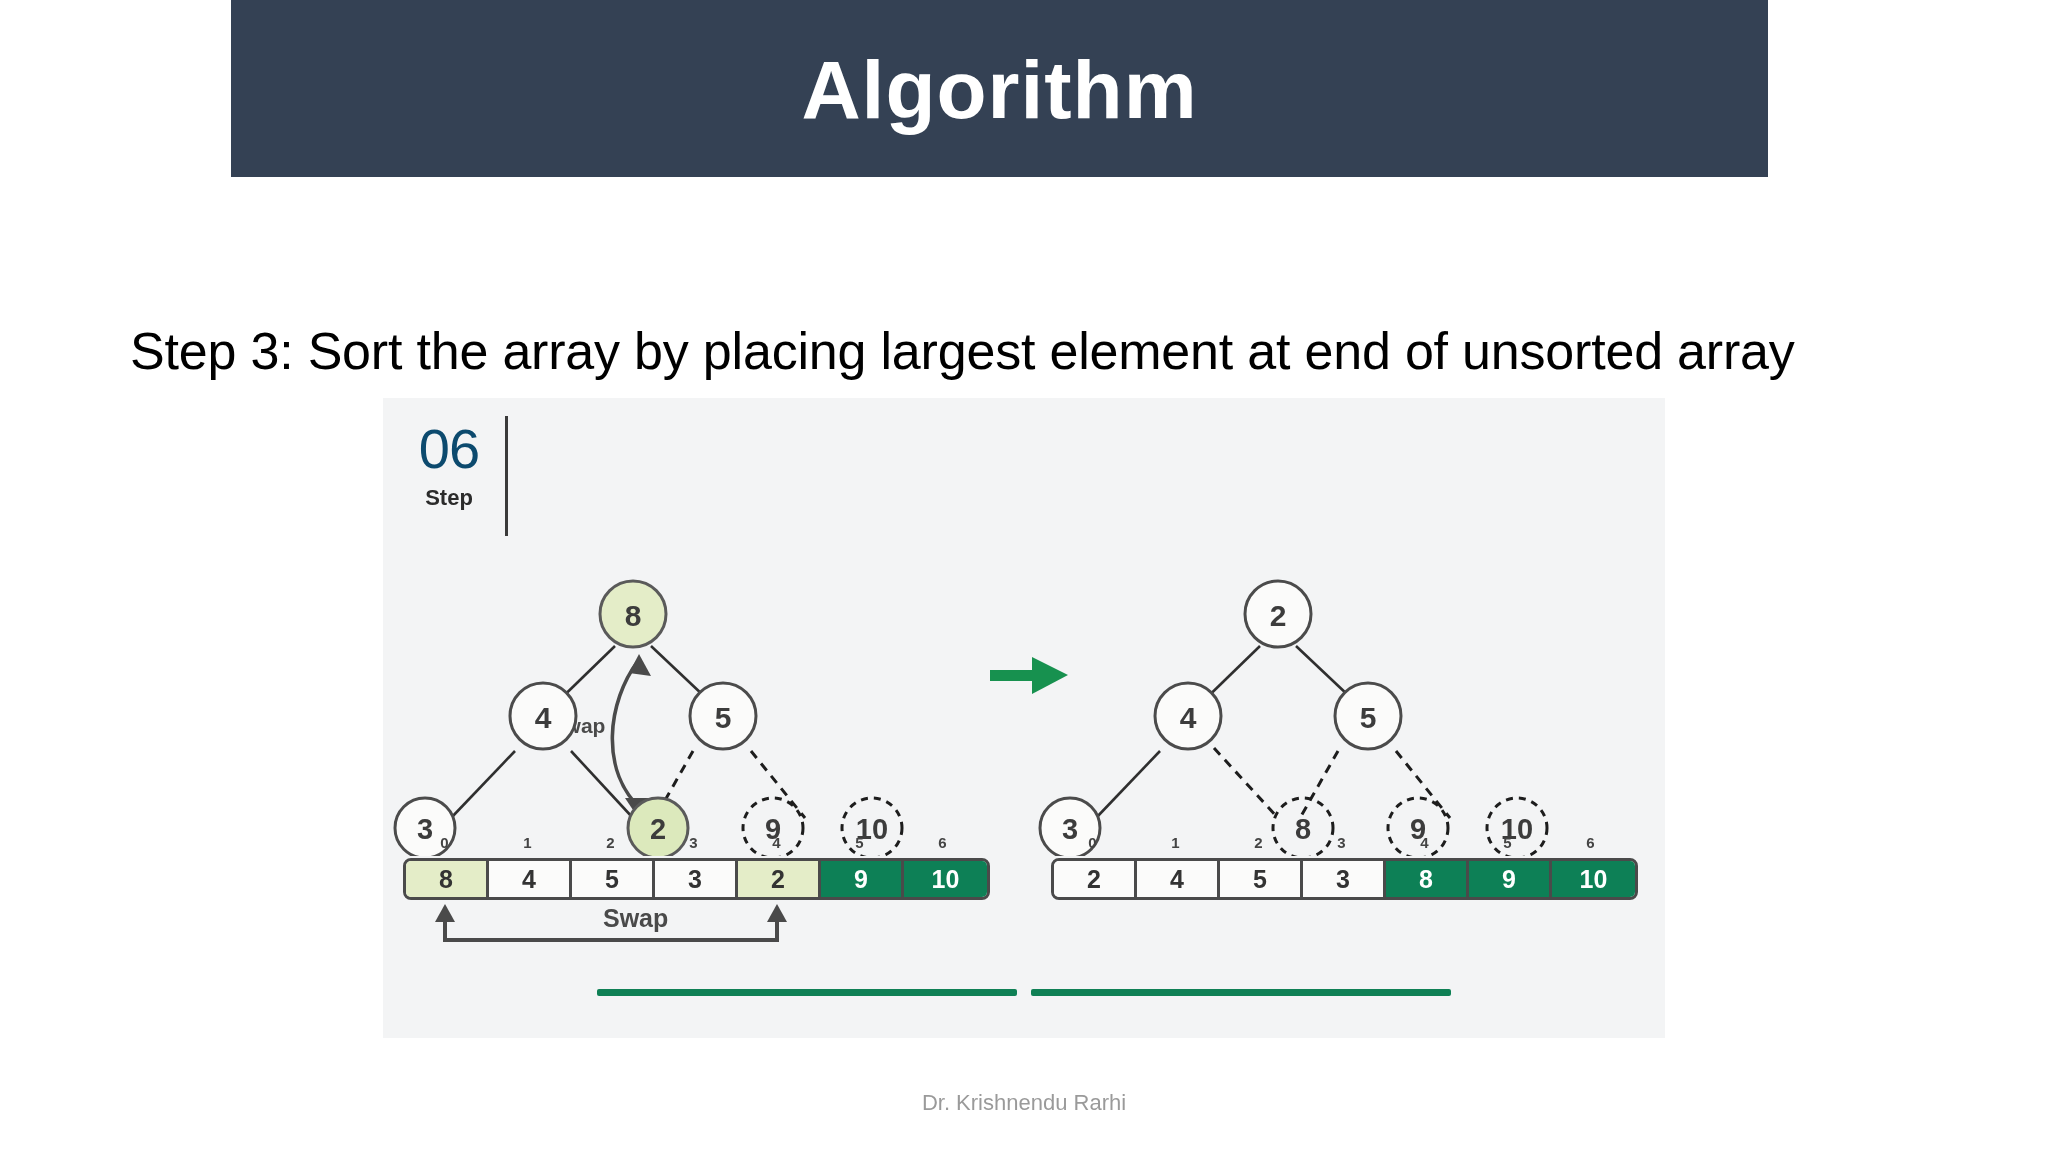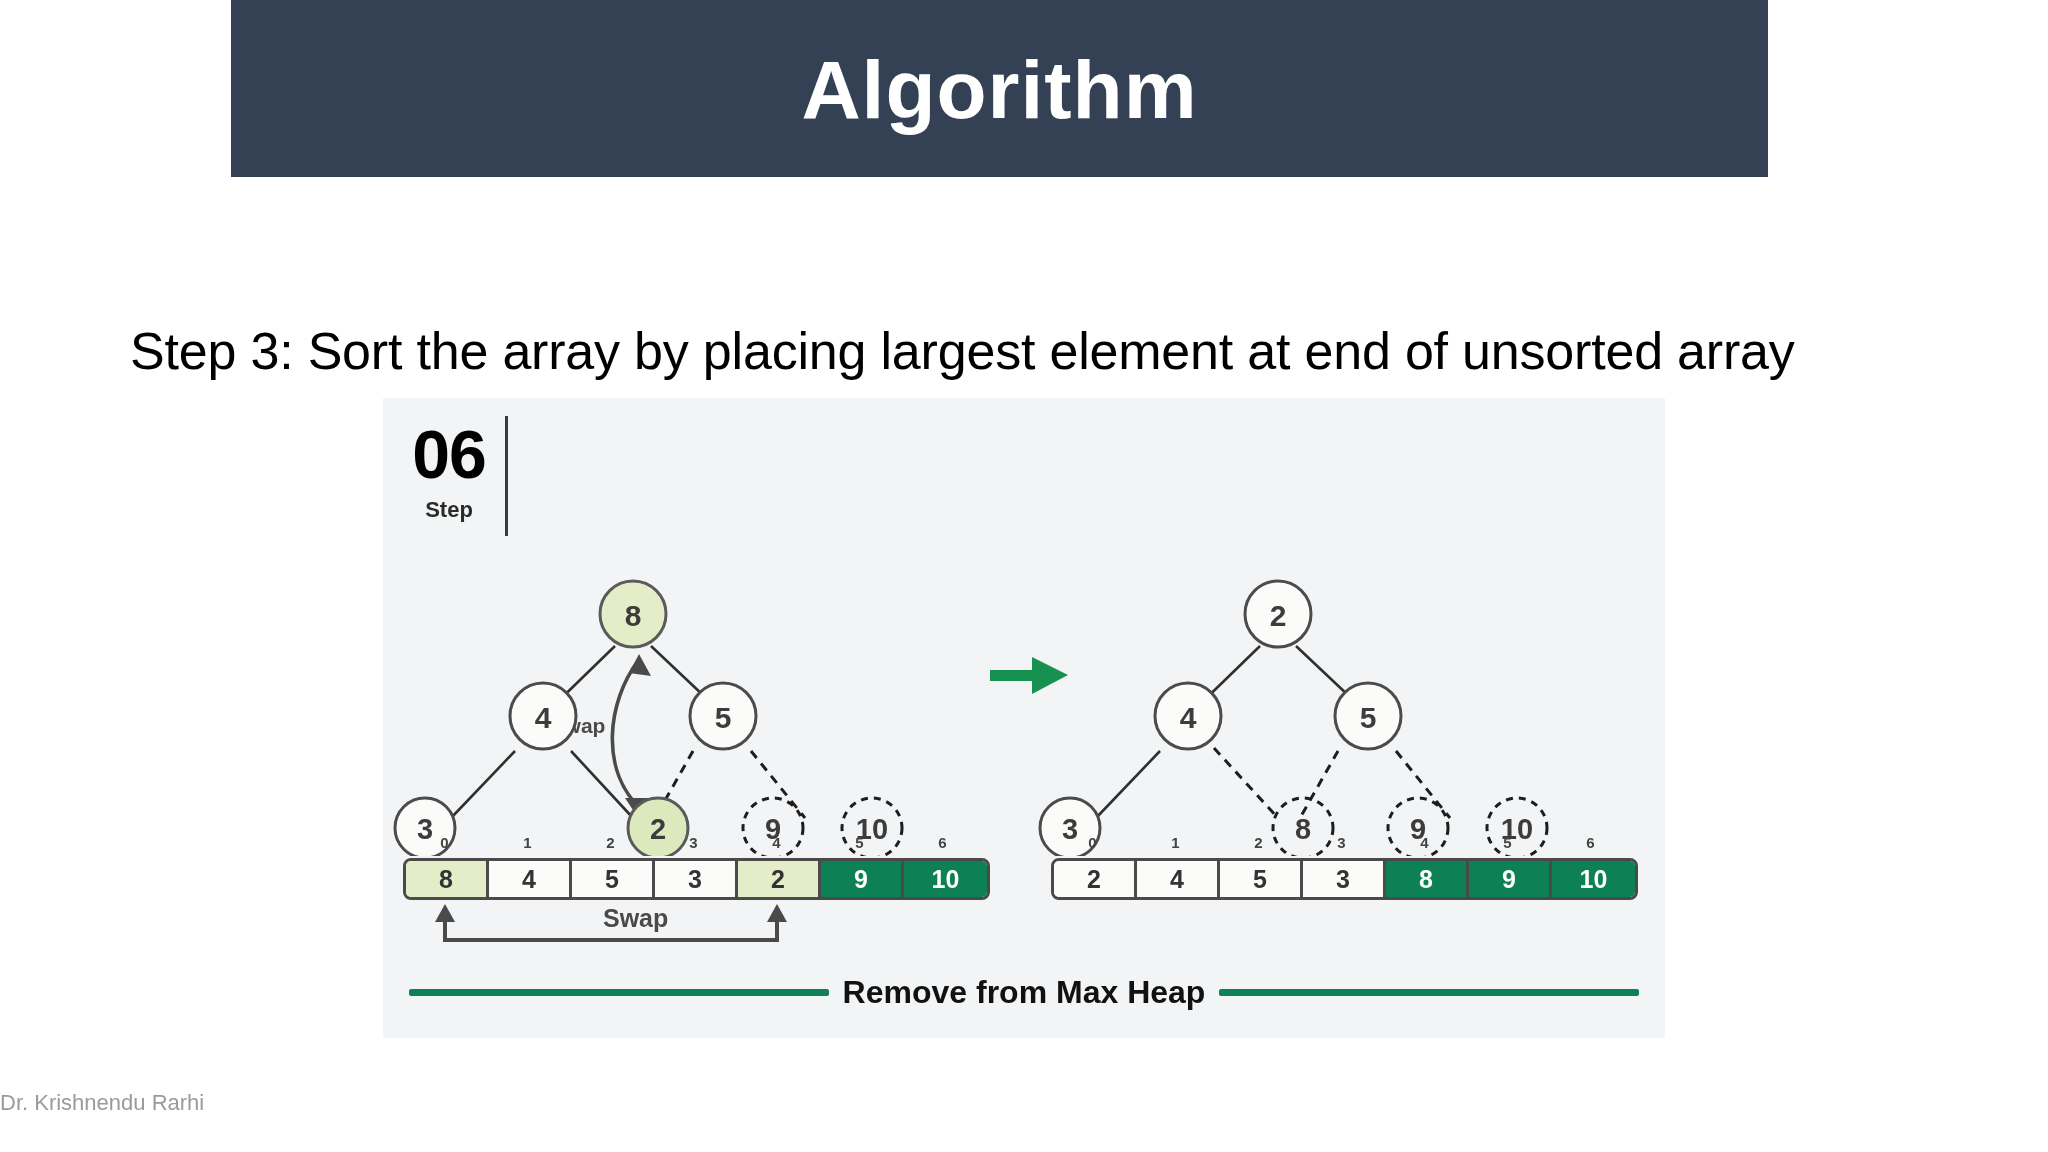--- a/index.html
+++ b/index.html
@@ -70,23 +70,23 @@
     height: 130px;
   }
   .step-badge {
     position: absolute;
     left: 16px;
     top: 14px;
     width: 100px;
     text-align: center;
   }
   .step-number {
-    font-size: 68px;
-    font-weight: bold;
-    color: #000000;
+    font-size: 56px;
+    font-weight: normal;
+    color: #0c4a6e;
     line-height: 0.95;
     letter-spacing: -1px;
   }
   .step-word {
     font-size: 22px;
     font-weight: bold;
     color: #2b2b2b;
     margin-top: 10px;
   }
   .panel-divider {
@@ -211,20 +211,21 @@
     color: #111111;
     white-space: nowrap;
   }
 
   
   #footer {
     position: absolute;
     left: 0;
     top: 1090px;
     width: 2048px;
+    text-align: center;
     font-size: 22px;
     color: #9a9a9a;
   }
 </style>
 </head>
 <body>
 
 <div id="title-bar">
   <div id="title-text">Algorithm</div>
 </div>
@@ -380,18 +381,17 @@
         <div class="cell">5</div>
         <div class="cell">3</div>
         <div class="cell dark">8</div>
         <div class="cell dark">9</div>
         <div class="cell dark">10</div>
       </div>
   </div>
 
   <div id="remove-banner">
     <div class="banner-line left"></div>
-    <div id="remove-banner-text">Remove from Max Heap</div>
     <div class="banner-line right"></div>
   </div>
 </div>
 
 <div id="footer">Dr. Krishnendu Rarhi</div>
 
 </body></html>

